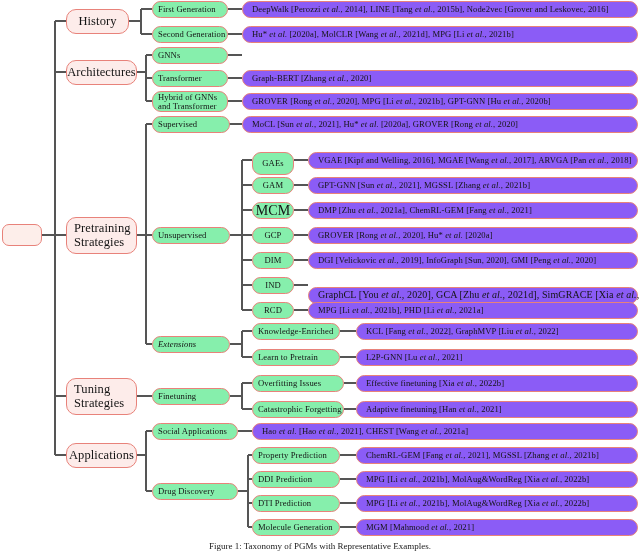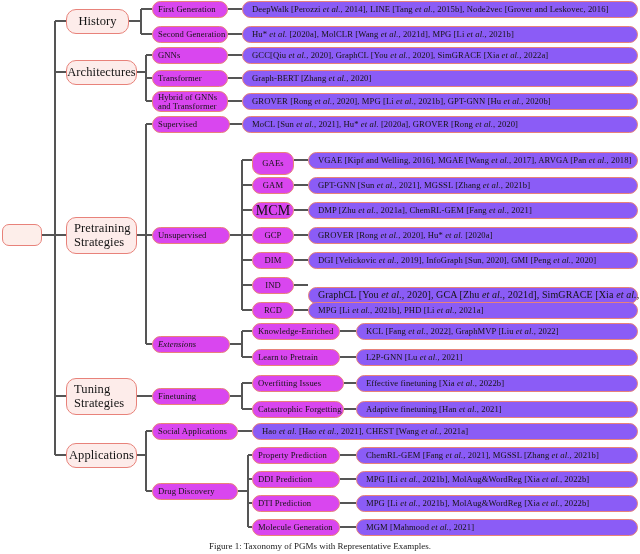--- a/index.html
+++ b/index.html
@@ -17,21 +17,21 @@
     background:#fdeeea;
     display:flex;align-items:center;
     padding:0 5px;
     line-height:1.08;
     color:#141414;
     letter-spacing:.1px;
     white-space:nowrap;
   }
   .node.root{background:#fdeeea;border-radius:7px;justify-content:center;padding:0 3px;}
   .node.lvl2{background:#fdecea;border-radius:10px;}
-  .node.lvl3{background:#d946ef;}
+  .node.lvl3{background:#86efac;}
   .node.leaf{
     background:#8b5cf6;border-color:#e8827a;border-radius:11px;
     padding-left:9px;
   }
   .node.ctr{justify-content:center;padding:0 4px;}
   .node .t{display:block;overflow:visible;}
   .node.wrap{white-space:normal;}
   .it{font-style:italic;}
   .caption{
     position:absolute;left:0;top:541px;width:640px;
@@ -245,23 +245,20 @@
     <span class="t">Molecule Generation</span>
   </div>
 
   <div class="node leaf" style="left:242px;top:1px;width:396px;height:17px;font-size:8.6px;">
     <span class="t">DeepWalk [Perozzi <span class="it">et al.</span>, 2014], LINE [Tang <span class="it">et al.</span>, 2015b], Node2vec [Grover and Leskovec, 2016]</span>
   </div>
   <div class="node leaf" style="left:242px;top:26px;width:396px;height:17px;font-size:8.6px;">
     <span class="t">Hu* <span class="it">et al.</span>  [2020a], MolCLR [Wang <span class="it">et al.</span>, 2021d], MPG [Li <span class="it">et al.</span>, 2021b]</span>
   </div>
 
-  <div class="node leaf" style="left:242px;top:47px;width:396px;height:17px;font-size:8.6px;">
-    <span class="t">GCC[Qiu <span class="it">et al.</span>, 2020], GraphCL [You <span class="it">et al.</span>, 2020], SimGRACE [Xia <span class="it">et al.</span>, 2022a]</span>
-  </div>
   <div class="node leaf" style="left:242px;top:70px;width:396px;height:17px;font-size:8.6px;">
     <span class="t">Graph-BERT [Zhang <span class="it">et al.</span>, 2020]</span>
   </div>
   <div class="node leaf" style="left:242px;top:93px;width:396px;height:17px;font-size:8.6px;">
     <span class="t">GROVER [Rong <span class="it">et al.</span>, 2020], MPG [Li <span class="it">et al.</span>, 2021b], GPT-GNN [Hu <span class="it">et al.</span>, 2020b]</span>
   </div>
 
   <div class="node leaf" style="left:242px;top:116px;width:396px;height:17px;font-size:8.6px;">
     <span class="t">MoCL [Sun <span class="it">et al.</span>, 2021], Hu* <span class="it">et al.</span>  [2020a], GROVER [Rong <span class="it">et al.</span>, 2020]</span>
   </div>

